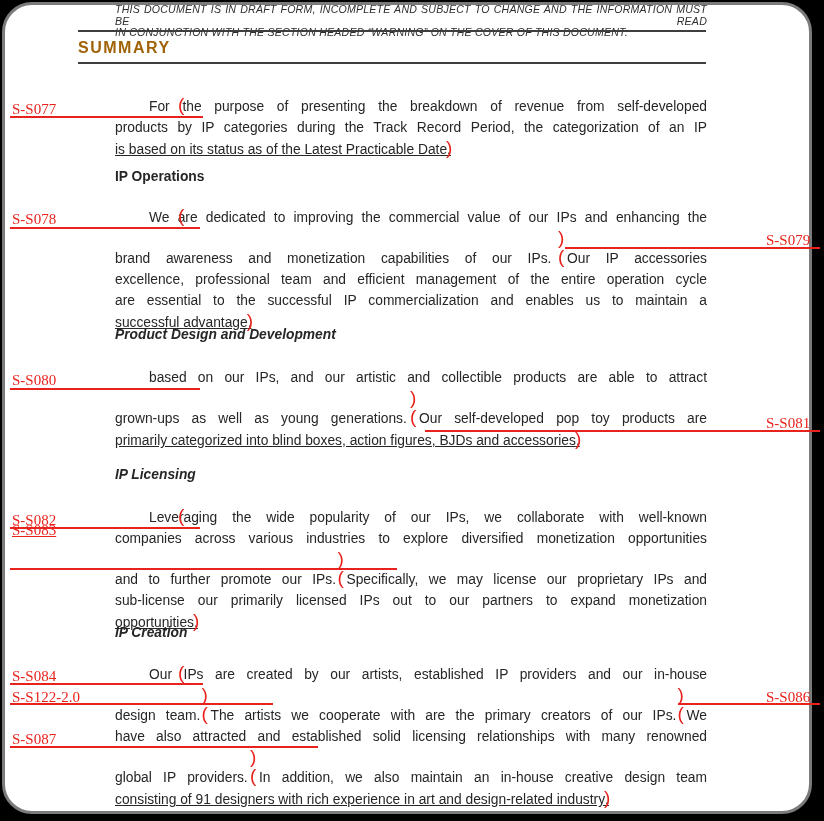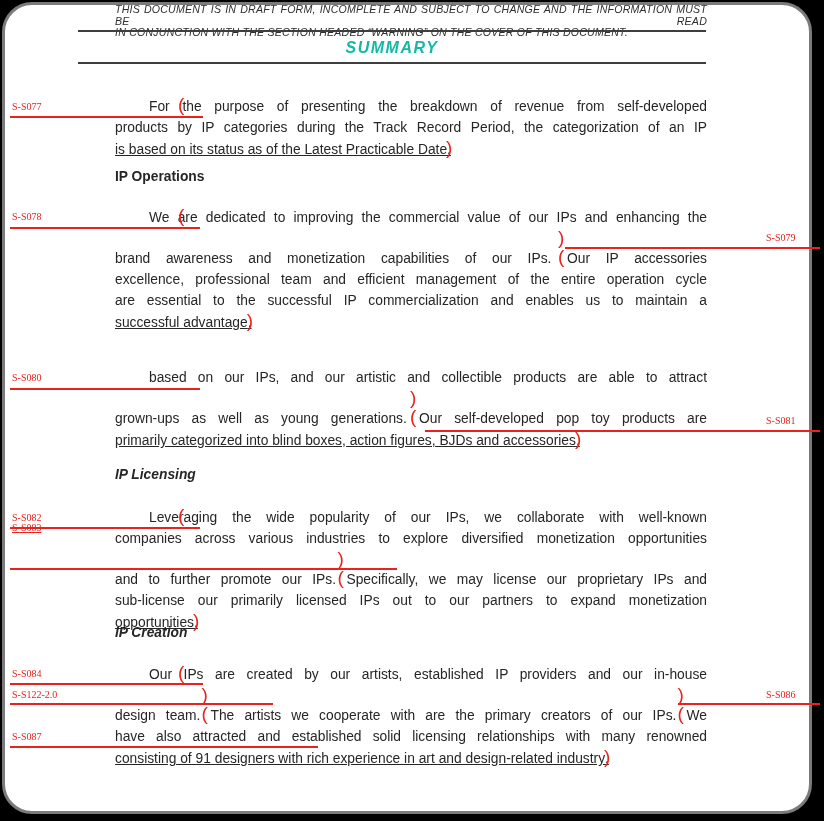--- a/index.html
+++ b/index.html
@@ -3,35 +3,35 @@
 <meta charset="utf-8">
 <style>
   html,body{margin:0;padding:0;background:#000;}
   .stage{position:relative;width:824px;height:821px;overflow:hidden;background:#000;font-family:"Liberation Sans",sans-serif;}
   .sheet{position:absolute;left:2px;top:2px;width:804px;height:806px;background:#ffffff;border:3px solid #7b7b7b;border-radius:30px;}
 
   .disclaimer{position:absolute;left:115px;top:4px;width:592px;font-style:italic;font-size:10.6px;line-height:11.5px;letter-spacing:0.2px;color:#2e2e2e;}
   .disclaimer .j{text-align:justify;text-align-last:justify;}
 
   .rule{position:absolute;left:78px;width:628px;height:2px;background:#3e3e3e;}
-  .page-title{position:absolute;left:78px;top:39px;width:628px;text-align:center;font-weight:bold;font-size:16px;letter-spacing:1.5px;color:#14b8a6;font-style:italic;}
+  .page-title{position:absolute;left:78px;top:39px;width:628px;font-weight:bold;font-size:16px;letter-spacing:1.5px;color:#a16207;}
 
   .block{position:absolute;left:115px;width:592px;color:#262626;font-size:13.8px;line-height:21px;}
   .heading{font-weight:bold;}
   .heading.it{font-style:italic;}
   .para .line{text-align:justify;text-align-last:justify;}
   .para .line.last{text-align:left;text-align-last:left;text-decoration:underline;}
   .para .line:first-child{text-indent:34px;}
 
   .pm{display:inline-block;width:0;overflow:visible;color:#e8231d;font-size:19px;line-height:1;}
   .pm.open{transform:translateX(-5px);}
   .pm.close{transform:translateX(-1px);}
   .pm.split{transform:translateX(-9px);letter-spacing:-3.5px;}
 
-  .ann-label{position:absolute;font-family:"Liberation Serif",serif;font-size:10px;color:#e8231d;white-space:nowrap;}
+  .ann-label{position:absolute;font-family:"Liberation Serif",serif;font-size:15px;color:#e8231d;white-space:nowrap;}
   .ann-underline{position:absolute;height:2px;background:#e8231d;}
 </style>
 </head>
 <body>
 
 <div class="stage">
   <div class="sheet"></div>
 
   <div class="disclaimer">
     <div class="j">THIS DOCUMENT IS IN DRAFT FORM, INCOMPLETE AND SUBJECT TO CHANGE AND THE INFORMATION MUST BE READ</div>
@@ -50,40 +50,42 @@
 
   <div class="block heading" style="top:166px;">IP Operations</div>
   <div class="block para" style="top:206px;">
       <div class="line"><span class="pm open">(</span><span>We are dedicated to improving the commercial value of our IPs and enhancing the</span></div>
       <div class="line"><span>brand awareness and monetization capabilities of our IPs. </span><span class="pm split">)(</span><span>Our IP accessories</span></div>
       <div class="line"><span>excellence, professional team and efficient management of the entire operation cycle</span></div>
       <div class="line"><span>are essential to the successful IP commercialization and enables us to maintain a</span></div>
       <div class="line last"><span>successful advantage</span><span class="pm close">)</span><span>.</span></div>
     </div>
 
+  <div class="block heading it" style="top:324px;">Product Design and Development</div>
   <div class="block para" style="top:367px;">
       <div class="line"><span>based on our IPs, and our artistic and collectible products are able to attract</span></div>
       <div class="line"><span>grown-ups as well as young generations. </span><span class="pm split">)(</span><span>Our self-developed pop toy products are</span></div>
       <div class="line last"><span>primarily categorized into blind boxes, action figures, BJDs and accessories</span><span class="pm close">)</span><span>.</span></div>
     </div>
 
   <div class="block heading it" style="top:464px;">IP Licensing</div>
   <div class="block para" style="top:506px;">
       <div class="line"><span class="pm open">(</span><span>Leveraging the wide popularity of our IPs, we collaborate with well-known</span></div>
       <div class="line"><span>companies across various industries to explore diversified monetization opportunities</span></div>
       <div class="line"><span>and to further promote our IPs. </span><span class="pm split">)(</span><span>Specifically, we may license our proprietary IPs and</span></div>
       <div class="line"><span>sub-license our primarily licensed IPs out to our partners to expand monetization</span></div>
       <div class="line last"><span>opportunities</span><span class="pm close">)</span><span>.</span></div>
     </div>
 
   <div class="block heading it" style="top:622px;">IP Creation</div>
   <div class="block para" style="top:663px;">
       <div class="line"><span class="pm open">(</span><span>Our IPs are created by our artists, established IP providers and our in-house</span></div>
       <div class="line"><span>design team. </span><span class="pm split">)(</span><span>The artists we cooperate with are the primary creators of our IPs. </span><span class="pm split">)(</span><span>We</span></div>
       <div class="line"><span>have also attracted and established solid licensing relationships with many renowned</span></div>
+      <div class="line"><span>global IP providers. </span><span class="pm split">)(</span><span>In addition, we also maintain an in-house creative design team</span></div>
       <div class="line last"><span>consisting of 91 designers with rich experience in art and design-related industry</span><span class="pm close">)</span><span>.</span></div>
     </div>
 
   <div class="ann-label" style="left:12px;top:101px;">S-S077</div>
   <div class="ann-underline" style="left:10px;top:116px;width:193px;"></div>
 
   <div class="ann-label" style="left:12px;top:211px;">S-S078</div>
   <div class="ann-underline" style="left:10px;top:227px;width:190px;"></div>
 
   <div class="ann-label" style="left:766px;top:232px;">S-S079</div>

